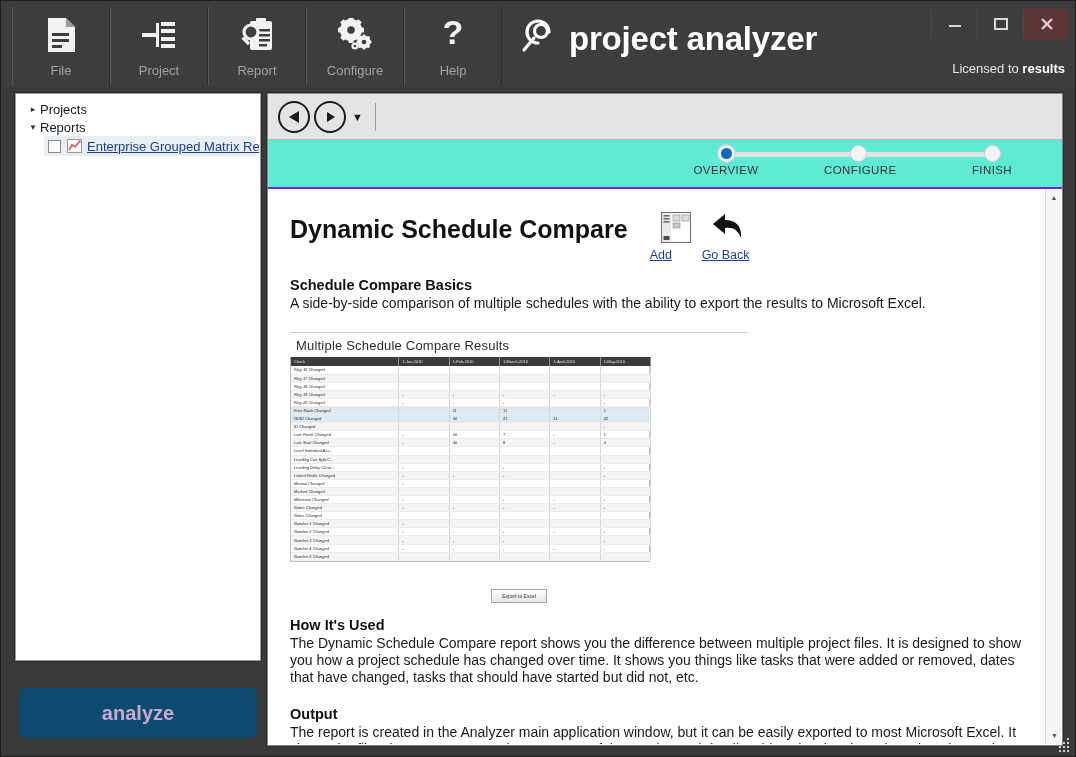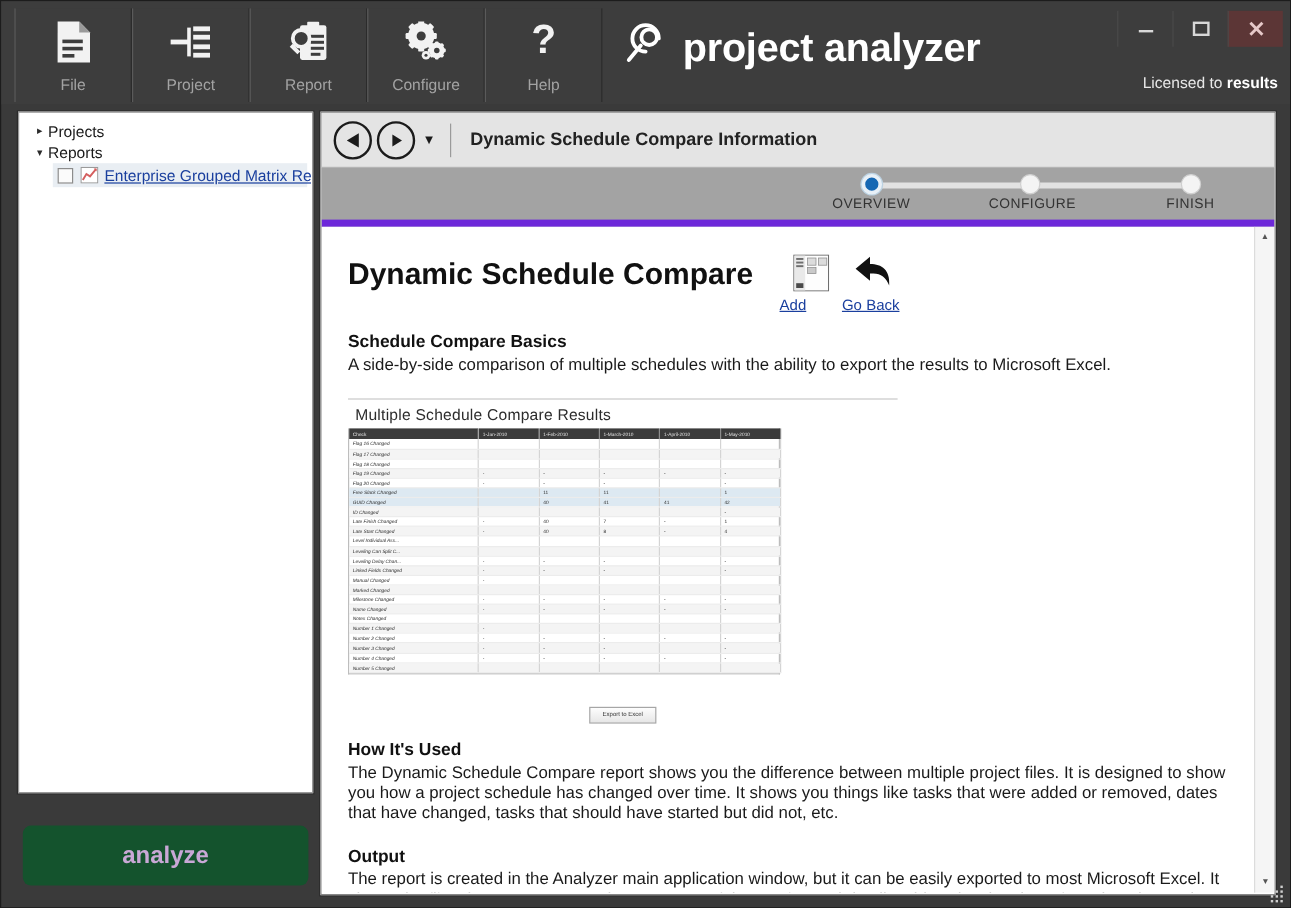--- a/index.html
+++ b/index.html
@@ -143,21 +143,21 @@
     color: #1a3f9e;
     font-size: 13px;
     text-decoration: underline;
     white-space: nowrap;
   }
 
   .analyze-btn {
     position: absolute;
     left: 18px; top: 687px;
     width: 238px; height: 50px;
-    background: #14532d;
+    background: #0c4a6e;
     border: none;
     border-radius: 7px;
     color: #c9a8d6;
     font-family: "Liberation Sans", sans-serif;
     font-size: 20px;
     font-weight: bold;
     cursor: pointer;
   }
 
   
@@ -199,22 +199,22 @@
     margin-right: 16px;
   }
   .nav-title {
     font-size: 15px;
     font-weight: bold;
     color: #222;
   }
 
   .steps {
     height: 49px;
-    background: #a3a3a3;
-    border-bottom: 6px solid #6d28d9;
+    background: #5eead4;
+    border-bottom: 2px solid #6d28d9;
     position: relative;
   }
   .step-track {
     position: absolute;
     left: 456px; top: 12px;
     width: 268px; height: 5px;
     background: #e2e2e2;
     border-radius: 3px;
   }
   .step {
@@ -537,21 +537,20 @@
             <polygon points="11,1 11,13 1,7" fill="#1b1b1b"></polygon>
           </svg>
       </div>
       <div class="nav-circle">
         <svg width="13" height="14" viewBox="0 0 13 14">
             <polygon points="3,2 3,12 11,7" fill="#1b1b1b"></polygon>
           </svg>
       </div>
       <div class="nav-drop">▼</div>
       <div class="nav-sep"></div>
-      <div class="nav-title">Dynamic Schedule Compare Information</div>
     </div>
 
     <div class="steps">
       <div class="step-track"></div>
 
       <div class="step active" style="left:424px">
         <div class="step-dot"></div>
         <div class="step-lbl">OVERVIEW</div>
       </div>
 

